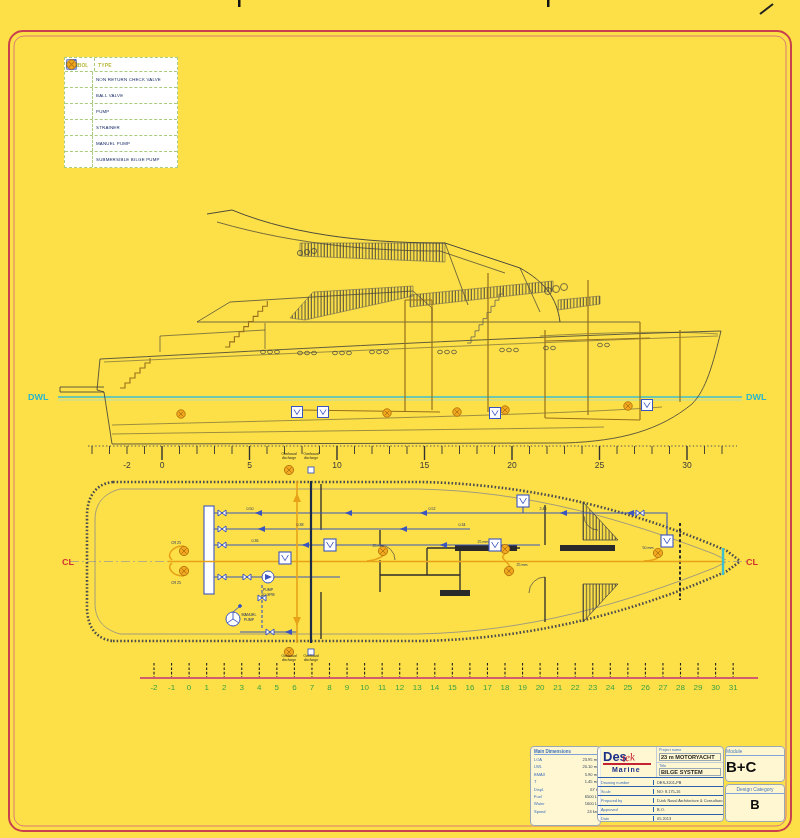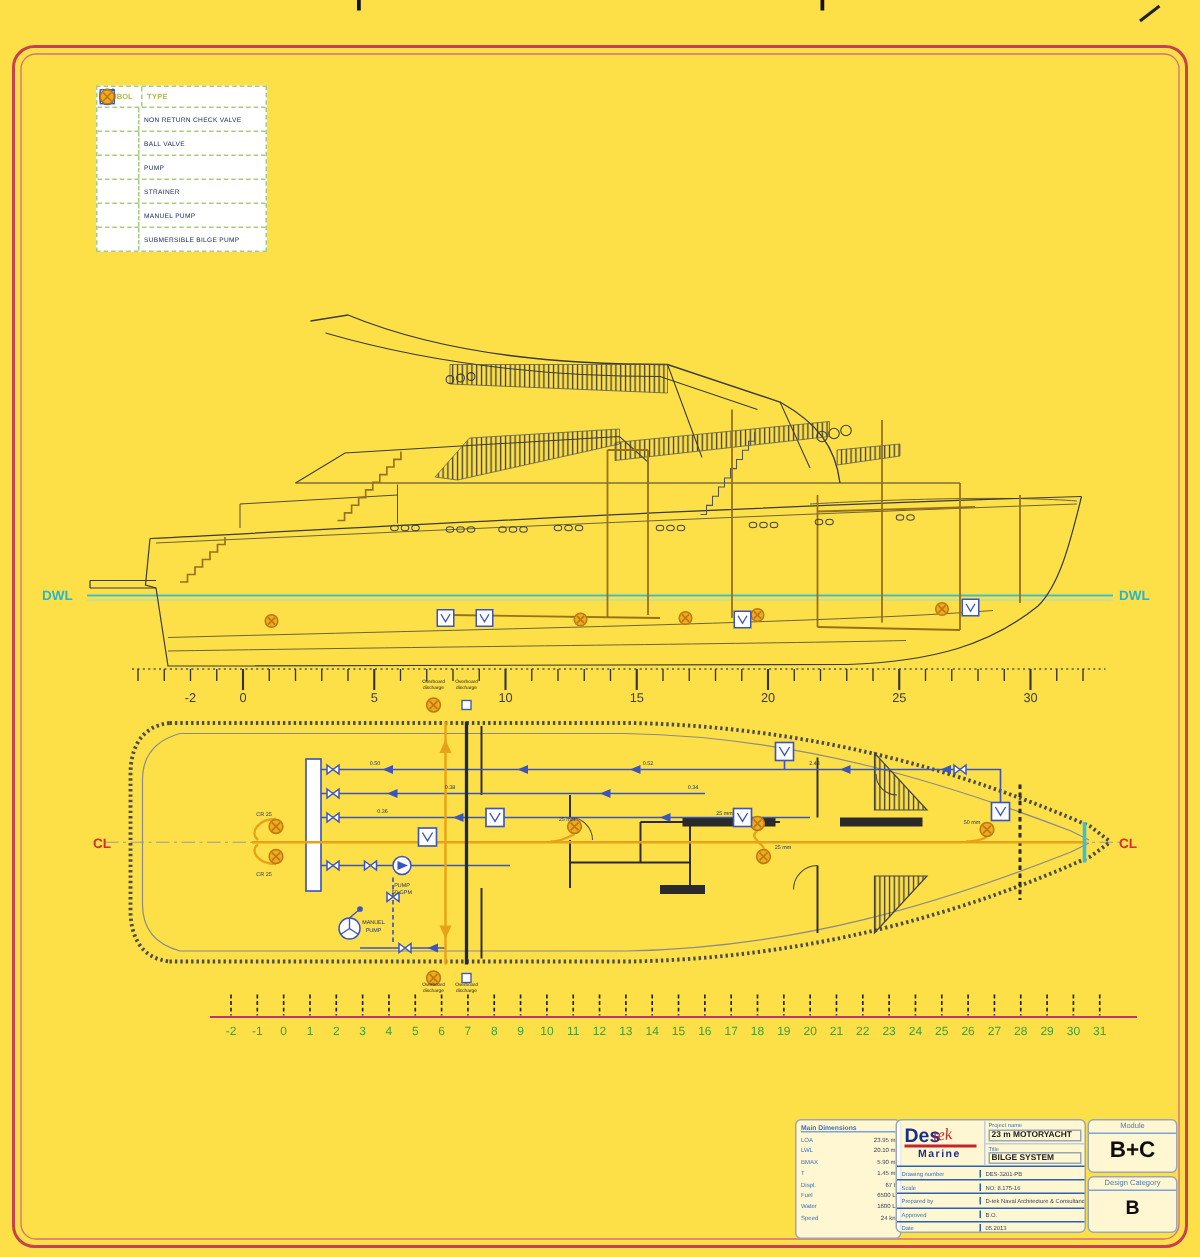--- a/index.html
+++ b/index.html
@@ -35,21 +35,21 @@
   .proj-cell{flex:1;padding:1px 2px;border-bottom:1px solid #c3ccd8;}
   .proj-cell:last-child{border-bottom:none;}
   .proj-lab{font-size:3.8px;color:#3b6fc0;}
   .proj-val{font-size:5.6px;font-weight:bold;color:#1c1c1c;border:0.5px solid #9aa7b5;padding:0 1px;margin-top:.5px;}
   .tb-table{height:43px;}
   .tb-row{display:flex;border-top:1px solid #2b5fb0;height:8.2px;align-items:center;}
   .tb-row:first-child{border-top:none;}
   .tb-lab{width:52px;font-size:3.9px;color:#3b6fc0;padding-left:3px;}
   .tb-val{flex:1;font-size:3.9px;color:#33415c;border-left:1.5px solid #2b5fb0;padding-left:3px;
           white-space:nowrap;overflow:hidden;}
-  .tb-mod{left:196px;top:2px;width:58px;height:34px;text-align:center;}
+  .tb-mod{left:196px;top:2px;width:58px;height:34px;}
   .tb-cat{left:196px;top:40px;width:58px;height:36px;text-align:center;}
   .mod-lab{font-size:5px;color:#4a7ac0;border-bottom:1px solid #7fa3d8;padding:1px 0;}
   .mod-val{font-size:15px;font-weight:bold;color:#0d0d0d;padding-top:2px;}
   .cat-val{font-size:13px;font-weight:bold;color:#0d0d0d;padding-top:3px;}
 </style>
 </head>
 <body>
 
 <div class="page">
 

